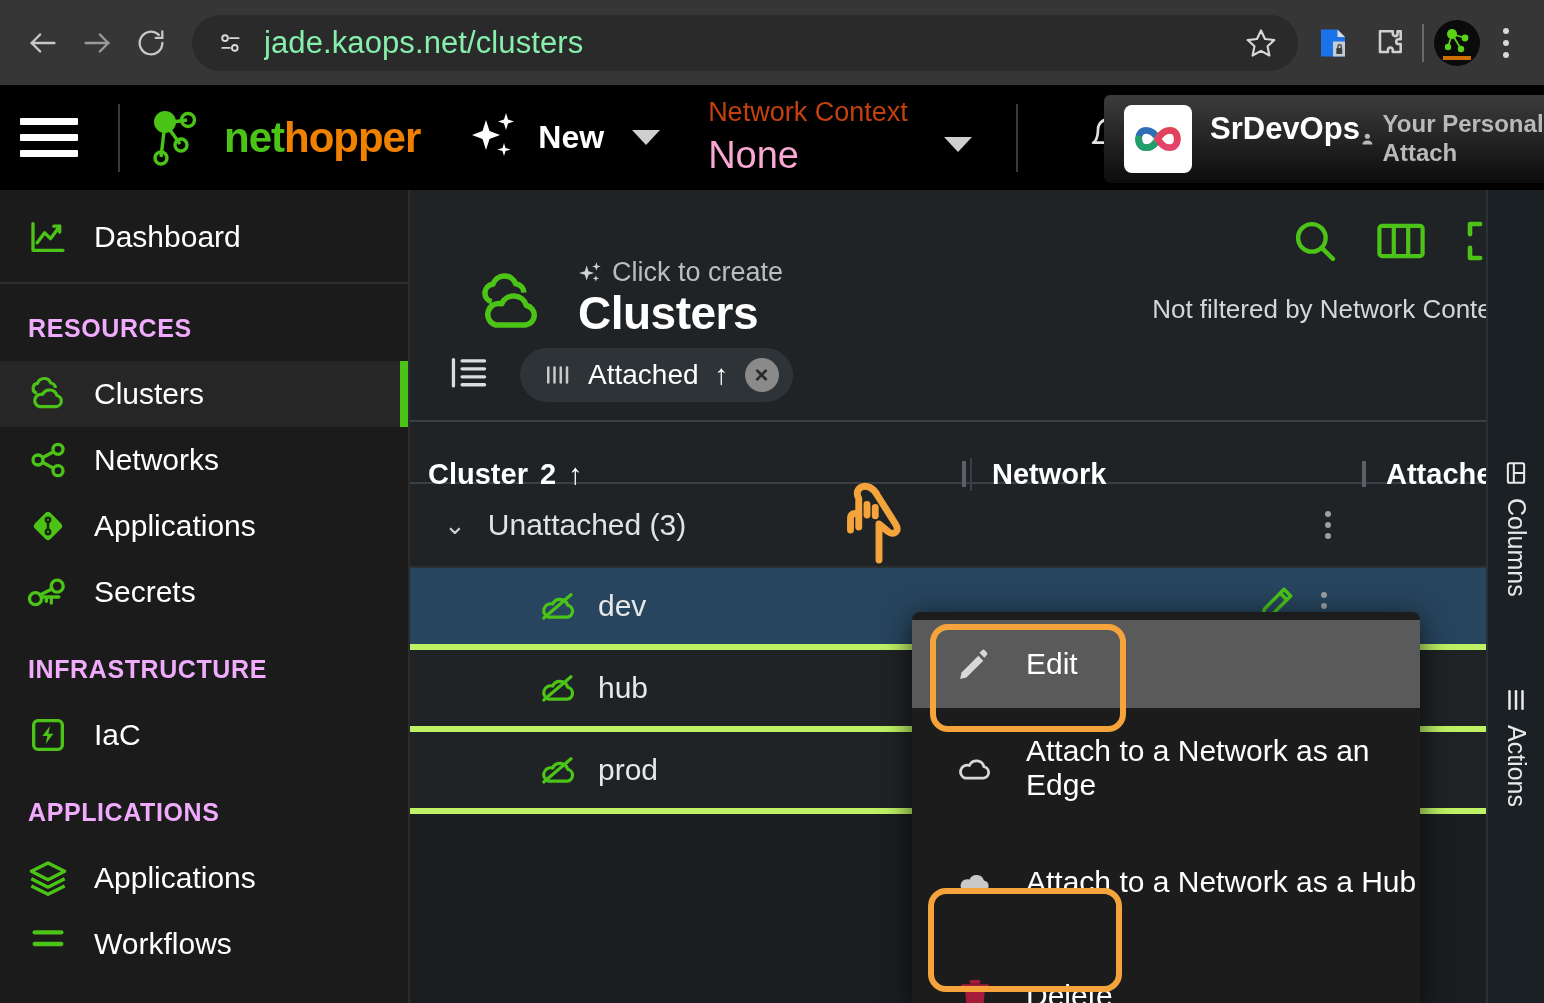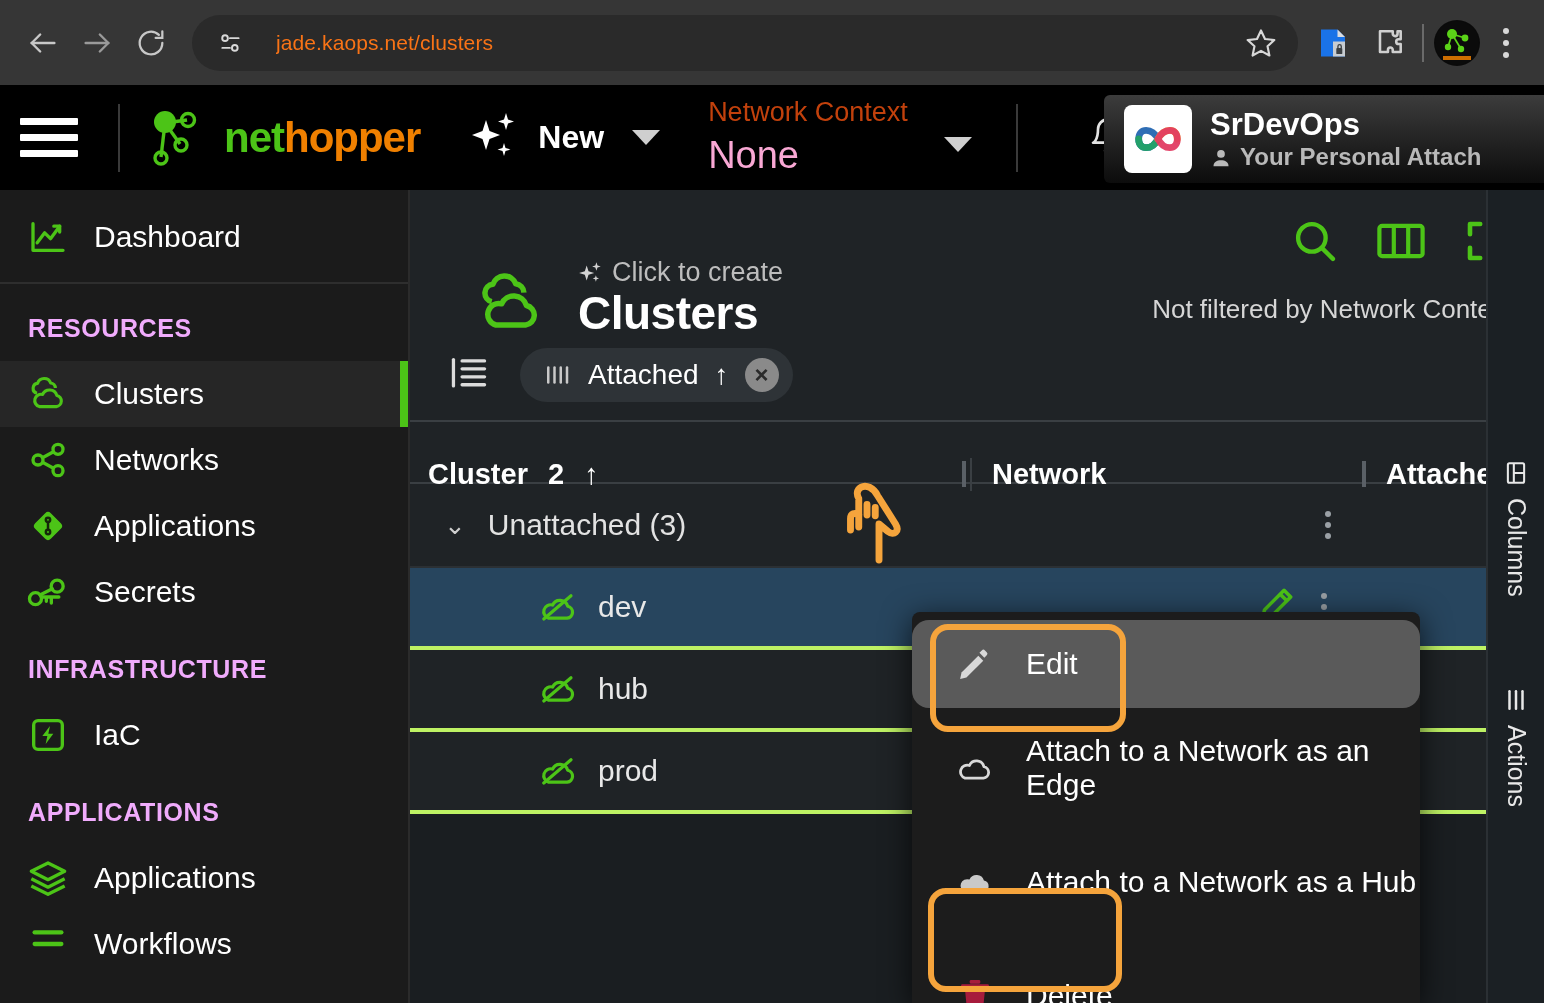--- a/index.html
+++ b/index.html
@@ -30,23 +30,23 @@
     height: 56px;
     background: #2a2a2a;
     border-radius: 28px;
     display: flex; align-items: center;
     margin-left: 14px; margin-right: 12px;
     padding: 0 14px 0 22px;
     position: relative;
   }
   .site-info { width: 34px; height: 34px; display:flex; align-items:center; justify-content:center; color:#d8d8d8; flex-shrink: 0;}
   .url-text {
-    color: #f97316;
-    font-size: 21px;
-    margin-left: 28px;
+    color: #86efac;
+    font-size: 31px;
+    margin-left: 16px;
     letter-spacing: 0.1px;
     flex: 1;
     white-space: nowrap; overflow: hidden;
   }
   .star-btn { width: 46px; height: 46px; display:flex;align-items:center;justify-content:center; color:#d8d8d8; }
   .ext-icons { display: flex; align-items: center; gap: 10px; }
   .ext-btn { width: 46px; height: 46px; display: flex; align-items: center; justify-content: center; }
   .chrome-divider { width: 2px; height: 38px; background: #6a6a6a; margin: 0 10px; }
   .avatar-chrome {
     width: 46px; height: 46px; border-radius: 50%;
@@ -105,21 +105,21 @@
     border-radius: 6px 0 0 6px;
     display: flex; align-items: center;
     padding-left: 20px;
     cursor: pointer;
   }
   .account-logo {
     width: 68px; height: 68px; border-radius: 8px; background: #fff;
     display:flex;align-items:center;justify-content:center;
     flex-shrink: 0;
   }
-  .account-text { margin-left: 18px; display: flex; flex-direction: column; }
+  .account-text { margin-left: 18px; display: flex; flex-direction: row; }
   .account-name { color: #fff; font-size: 31px; font-weight: 700; line-height: 1.2; }
   .account-sub { color: #b9b9b9; font-size: 24px; font-weight: 700; display: flex; align-items: center; gap: 8px; line-height: 1.2; }
 
   
   .body-row { display: flex; height: 813px; width: 1544px; }
 
   
   .sidebar {
     width: 410px; background: #1b1b1b;
     border-right: 2px solid #2b2b2b;
@@ -186,35 +186,35 @@
     font-size: 24px; font-weight: 700; line-height: 1;
   }
 
   
   .table { margin-top: 10px; position: relative; }
   .thead {
     display: flex; height: 64px; align-items: center;
     border-top: 2px solid #3a3f43; border-bottom: 2px solid #3a3f43;
     background: #1f2326;
   }
-  .th { color: #fff; font-size: 29px; font-weight: 700; display: flex; align-items: center; gap: 20px; position: relative; margin-top: 44px; }
+  .th { color: #fff; font-size: 29px; font-weight: 700; display: flex; align-items: center; gap: 12px; position: relative; margin-top: 44px; }
   .th.c1 { width: 560px; padding-left: 18px; }
   .th.c2 { width: 400px; padding-left: 20px; border-left: 2px solid #3a3f43; }
   .th.c3 { flex: 1; padding-left: 16px; }
   .resize-handle { width: 4px; height: 26px; background: #5a6066; position: absolute; right: 4px; top: 50%; transform: translateY(-50%); }
   .group-row {
     display: flex; align-items: center; height: 84px;
     border-bottom: 2px solid #2b3034;
     position: relative;
   }
   .group-cell { width: 560px; display: flex; align-items: center; padding-left: 34px; color: #e2e2e2; font-size: 30px; gap: 22px; }
   .chev { color: #cfcfcf; font-size: 26px; }
   .row {
     display: flex; align-items: center; height: 82px;
-    border-bottom: 4px solid #bef264;
+    border-bottom: 6px solid #bef264;
     position: relative;
   }
   .row.selected { background: #27455e; }
   .row .c-name {
     width: 560px; display: flex; align-items: center;
     padding-left: 128px; gap: 18px;
     color: #e8e8e8; font-size: 30px;
   }
   .row-actions { position: absolute; left: 845px; display: flex; align-items: center; gap: 24px; }
   .kebab-v { display: flex; flex-direction: column; gap: 5px; align-items: center; cursor:pointer; }
@@ -245,21 +245,20 @@
     box-shadow: 0 6px 30px rgba(0,0,0,0.7);
     padding-top: 8px;
     z-index: 40;
     overflow: hidden;
   }
   .ctx-item {
     display: flex; align-items: center;
     height: 88px; padding-left: 42px; gap: 30px;
     color: #fff; font-size: 30px;
     cursor: pointer;
-    border-radius: 17px;
   }
   .ctx-item.hovered { background: #5a5a5a; }
   .ctx-item .ctx-ico { width: 42px; display: flex; align-items: center; justify-content: center; flex-shrink: 0;}
   .ctx-gap { height: 26px; }
 
   
   .anno {
     position: absolute;
     border: 6px solid #F5A43C;
     border-radius: 18px;

